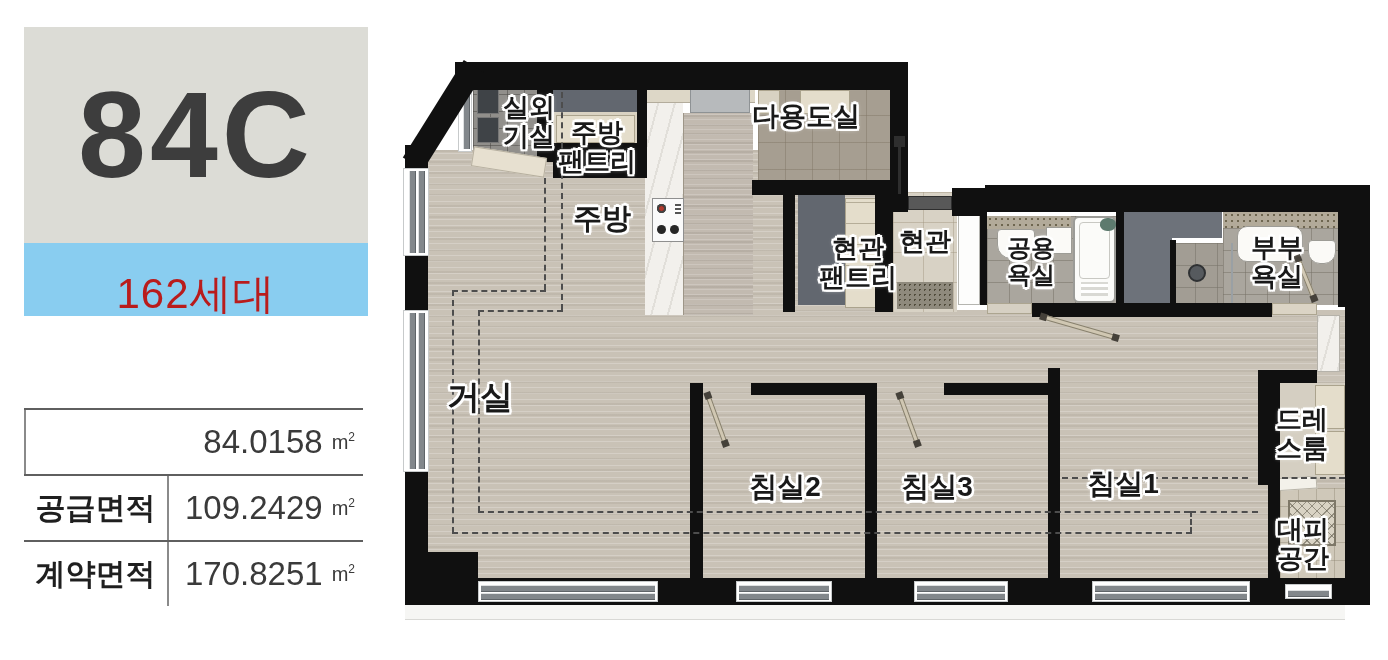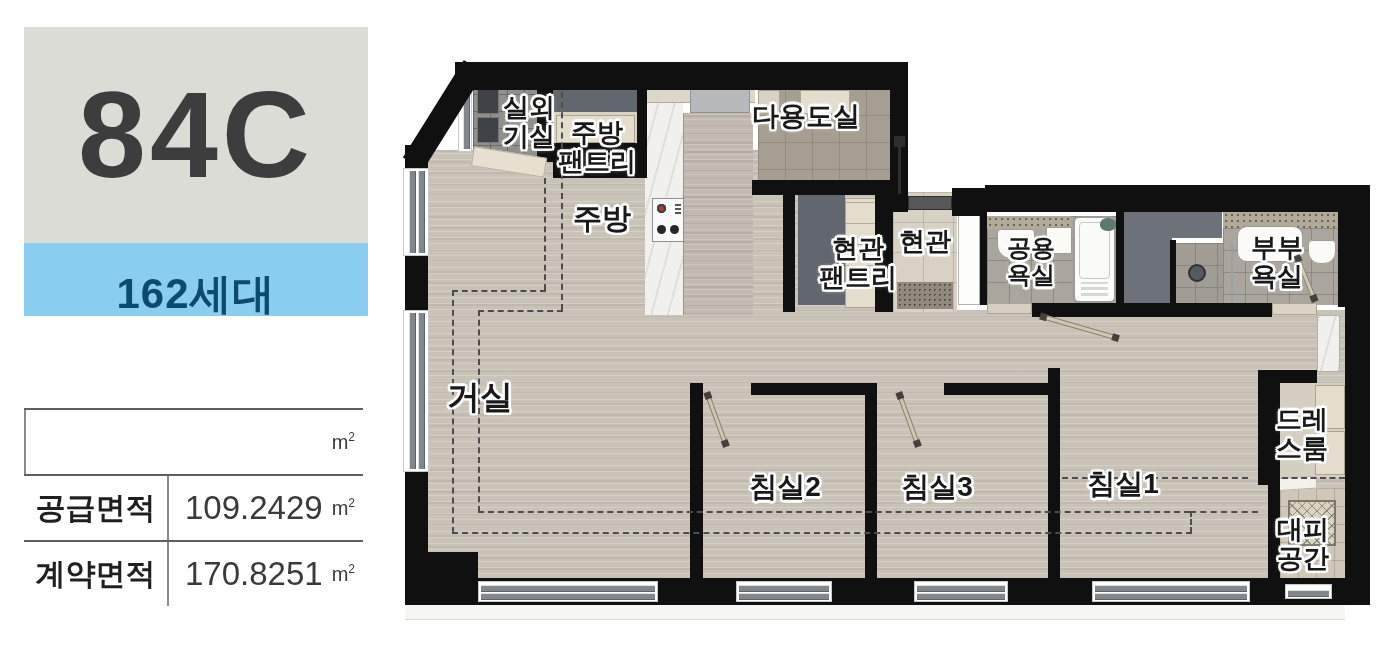--- a/index.html
+++ b/index.html
@@ -6,21 +6,21 @@
   html,body{margin:0;padding:0;background:#fff;}
   #page{position:relative;width:1388px;height:660px;background:#ffffff;overflow:hidden;
         font-family:"Liberation Sans","DejaVu Sans",sans-serif;}
   .abs{position:absolute;}
   
   #type-box{left:24px;top:27px;width:344px;height:216px;background:#dcdcd6;
             display:flex;align-items:center;justify-content:center;}
   #type-box .t{font-size:122px;font-weight:600;color:#3d3d3d;letter-spacing:4px;}
   #households{left:24px;top:243px;width:344px;height:73px;background:#89cdf0;
               display:flex;align-items:center;justify-content:center;}
-  #households .t{font-size:42px;font-weight:700;color:#0c4a6e;letter-spacing:1px;margin-top:28px;}
+  #households .t{font-size:42px;font-weight:400;color:#b91c1c;letter-spacing:1px;margin-top:28px;}
   .trow{left:24px;width:339px;height:64px;border-top:2px solid #5f5f5f;display:flex;}
   .trow:last-of-type{border-bottom:2px solid #5f5f5f;}
   .trow .lab{width:143px;display:flex;align-items:center;justify-content:center;
              font-size:30px;font-weight:700;color:#1f1f1f;}
   .trow .val{flex:1;border-left:2px solid #8a8a8a;display:flex;align-items:center;
              justify-content:flex-end;padding-right:8px;font-size:33px;color:#3a3a3a;}
   .trow .u{font-size:20px;color:#3a3a3a;margin-left:9px;}
   .trow .u sup{font-size:12px;}
   
   .wall{position:absolute;background:#101010;}
@@ -93,20 +93,21 @@
 
   <div class="abs" id="type-box">
     <div class="t">84C</div>
   </div>
   <div class="abs" id="households">
     <div class="t">162세대</div>
   </div>
 
   <div class="abs trow" style="top:408px;">
     <div class="val">
+        <span>84.0158</span>
         <span class="u"><span>m</span><sup>2</sup></span>
       </div>
   </div>
   <div class="abs trow" style="top:474px;">
     <div class="lab">공급면적</div>
     <div class="val">
         <span>109.2429</span>
         <span class="u"><span>m</span><sup>2</sup></span>
       </div>
   </div>

